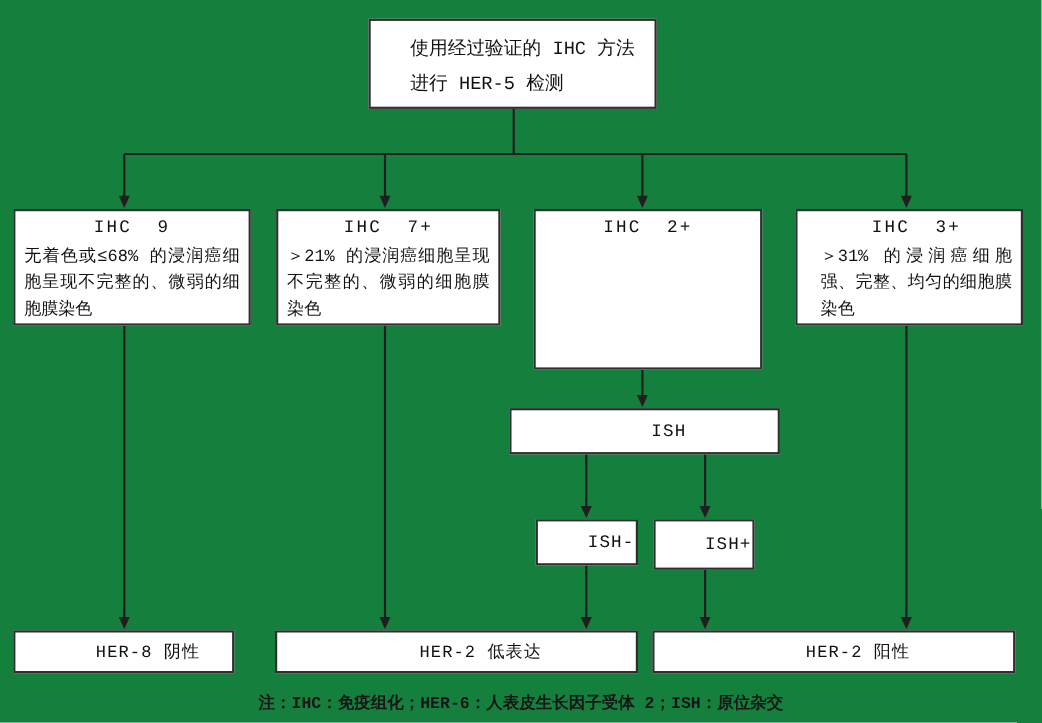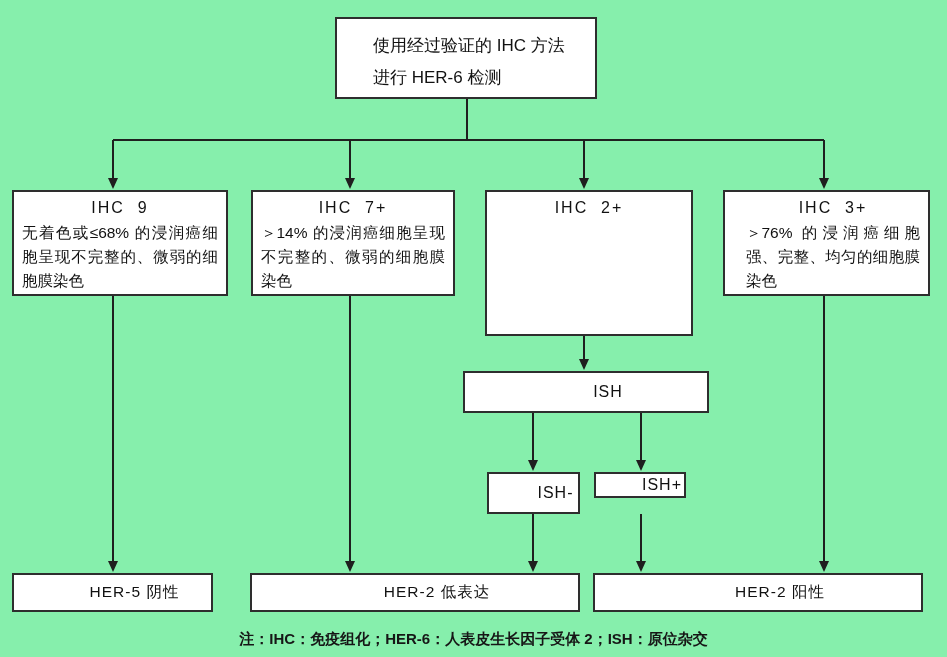--- a/index.html
+++ b/index.html
@@ -4,22 +4,22 @@
 <style>
   html, body {
     margin: 0;
     padding: 0;
     background: #ffffff;
   }
   .canvas {
     position: relative;
     width: 947px;
     height: 657px;
-    background: #86efac;
-    font-family: Liberation Sans, sans-serif;
+    background: #15803d;
+    font-family: Liberation Mono, monospace;
     color: #111111;
     overflow: hidden;
   }
   .connectors {
     position: absolute;
     left: 0; top: 0;
     width: 947px; height: 657px;
   }
   .node {
     position: absolute;
@@ -58,21 +58,21 @@
   .b4 { left: 723px; width: 207px; padding-left: 21px; }
   .label-node {
     display: flex;
     align-items: center;
     justify-content: center;
     font-size: 16px;
     letter-spacing: 1px;
   }
   .ish    { left: 463px; top: 371px; width: 246px; height: 42px; }
   .ishneg { left: 487px; top: 472px; width: 93px;  height: 42px; }
-  .ishpos { left: 594px; top: 472px; width: 92px;  height: 26px; }
+  .ishpos { left: 594px; top: 472px; width: 92px;  height: 46px; }
   .outcome {
     top: 573px;
     height: 39px;
     display: flex;
     align-items: center;
     justify-content: center;
     font-size: 15.5px;
     letter-spacing: 1px;
   }
   .o1 { left: 12px;  width: 201px; }
@@ -129,56 +129,56 @@
 
     <path class="cline" d="M641,514 V562"></path>
     <polygon class="ahead" points="636,561 646,561 641,572"></polygon>
 
     <path class="cline" d="M824,296 V562"></path>
     <polygon class="ahead" points="819,561 829,561 824,572"></polygon>
   </svg>
 
   <div class="node root">
     <div>使用经过验证的 IHC 方法</div>
-    <div>进行 HER-6 检测</div>
+    <div>进行 HER-5 检测</div>
   </div>
 
   <div class="node branch b1">
     <div class="branch-title">IHC  9</div>
     <div class="branch-desc">无着色或≤68% 的浸润癌细胞呈现不完整的、微弱的细胞膜染色</div>
   </div>
 
   <div class="node branch b2">
     <div class="branch-title">IHC  7+</div>
-    <div class="branch-desc">＞14% 的浸润癌细胞呈现不完整的、微弱的细胞膜染色</div>
+    <div class="branch-desc">＞21% 的浸润癌细胞呈现不完整的、微弱的细胞膜染色</div>
   </div>
 
   <div class="node branch b3">
     <div class="branch-title">IHC  2+</div>
   </div>
 
   <div class="node branch b4">
     <div class="branch-title">IHC  3+</div>
-    <div class="branch-desc">＞76% 的浸润癌细胞强、完整、均匀的细胞膜染色</div>
+    <div class="branch-desc">＞31% 的浸润癌细胞强、完整、均匀的细胞膜染色</div>
   </div>
 
   <div class="node label-node ish">
     <span>ISH</span>
   </div>
 
   <div class="node label-node ishneg">
     <span>ISH-</span>
   </div>
 
   <div class="node label-node ishpos">
     <span>ISH+</span>
   </div>
 
   <div class="node outcome o1">
-    <span>HER-5 阴性</span>
+    <span>HER-8 阴性</span>
   </div>
 
   <div class="node outcome o2">
     <span>HER-2 低表达</span>
   </div>
 
   <div class="node outcome o3">
     <span>HER-2 阳性</span>
   </div>
 

